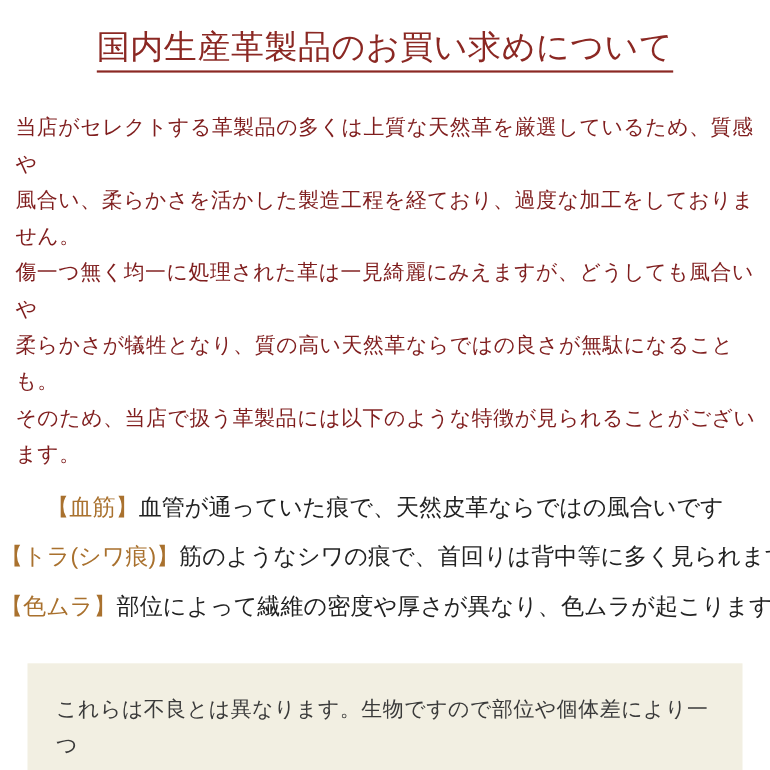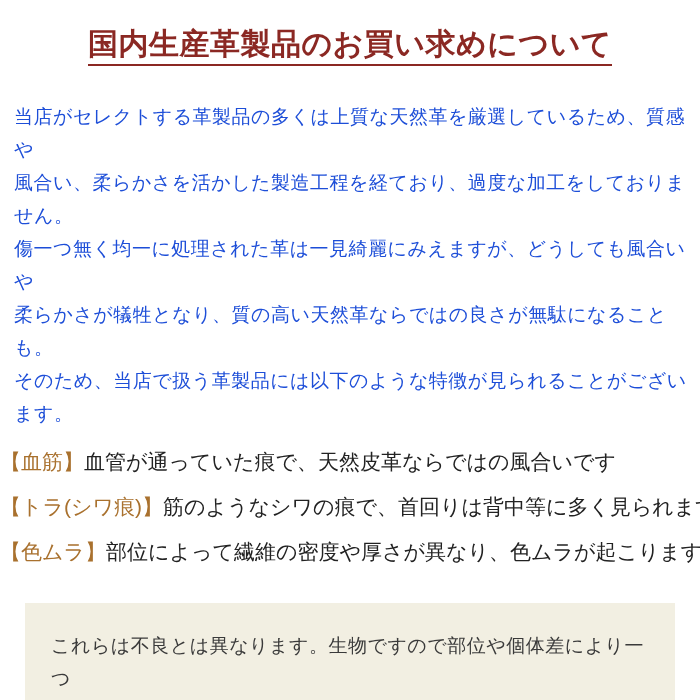--- a/index.html
+++ b/index.html
@@ -21,34 +21,34 @@
     text-align: center;
   }
   .title-text {
     display: inline-block;
     font-size: 30px;
     line-height: 36px;
     color: #8B2823;
     border-bottom: 2px solid #8B2823;
     padding-bottom: 2px;
     letter-spacing: 0.5px;
-    font-weight: bold;
+    font-weight: normal;
   }
   .intro {
     margin: 34px 8px 0 14px;
     font-size: 19px;
     line-height: 33px;
-    color: #1d4ed8;
+    color: #7f1d1d;
     letter-spacing: 0.5px;
   }
   .features {
     margin: 20px 0 0 0;
     padding: 0;
     list-style: none;
-    text-align: left;
+    text-align: center;
     font-family: "Liberation Sans", "DejaVu Sans", sans-serif;
     font-size: 21px;
     color: #222222;
   }
   .features li {
     line-height: 24px;
     margin-bottom: 21px;
     white-space: nowrap;
   }
   .features li:last-child {

